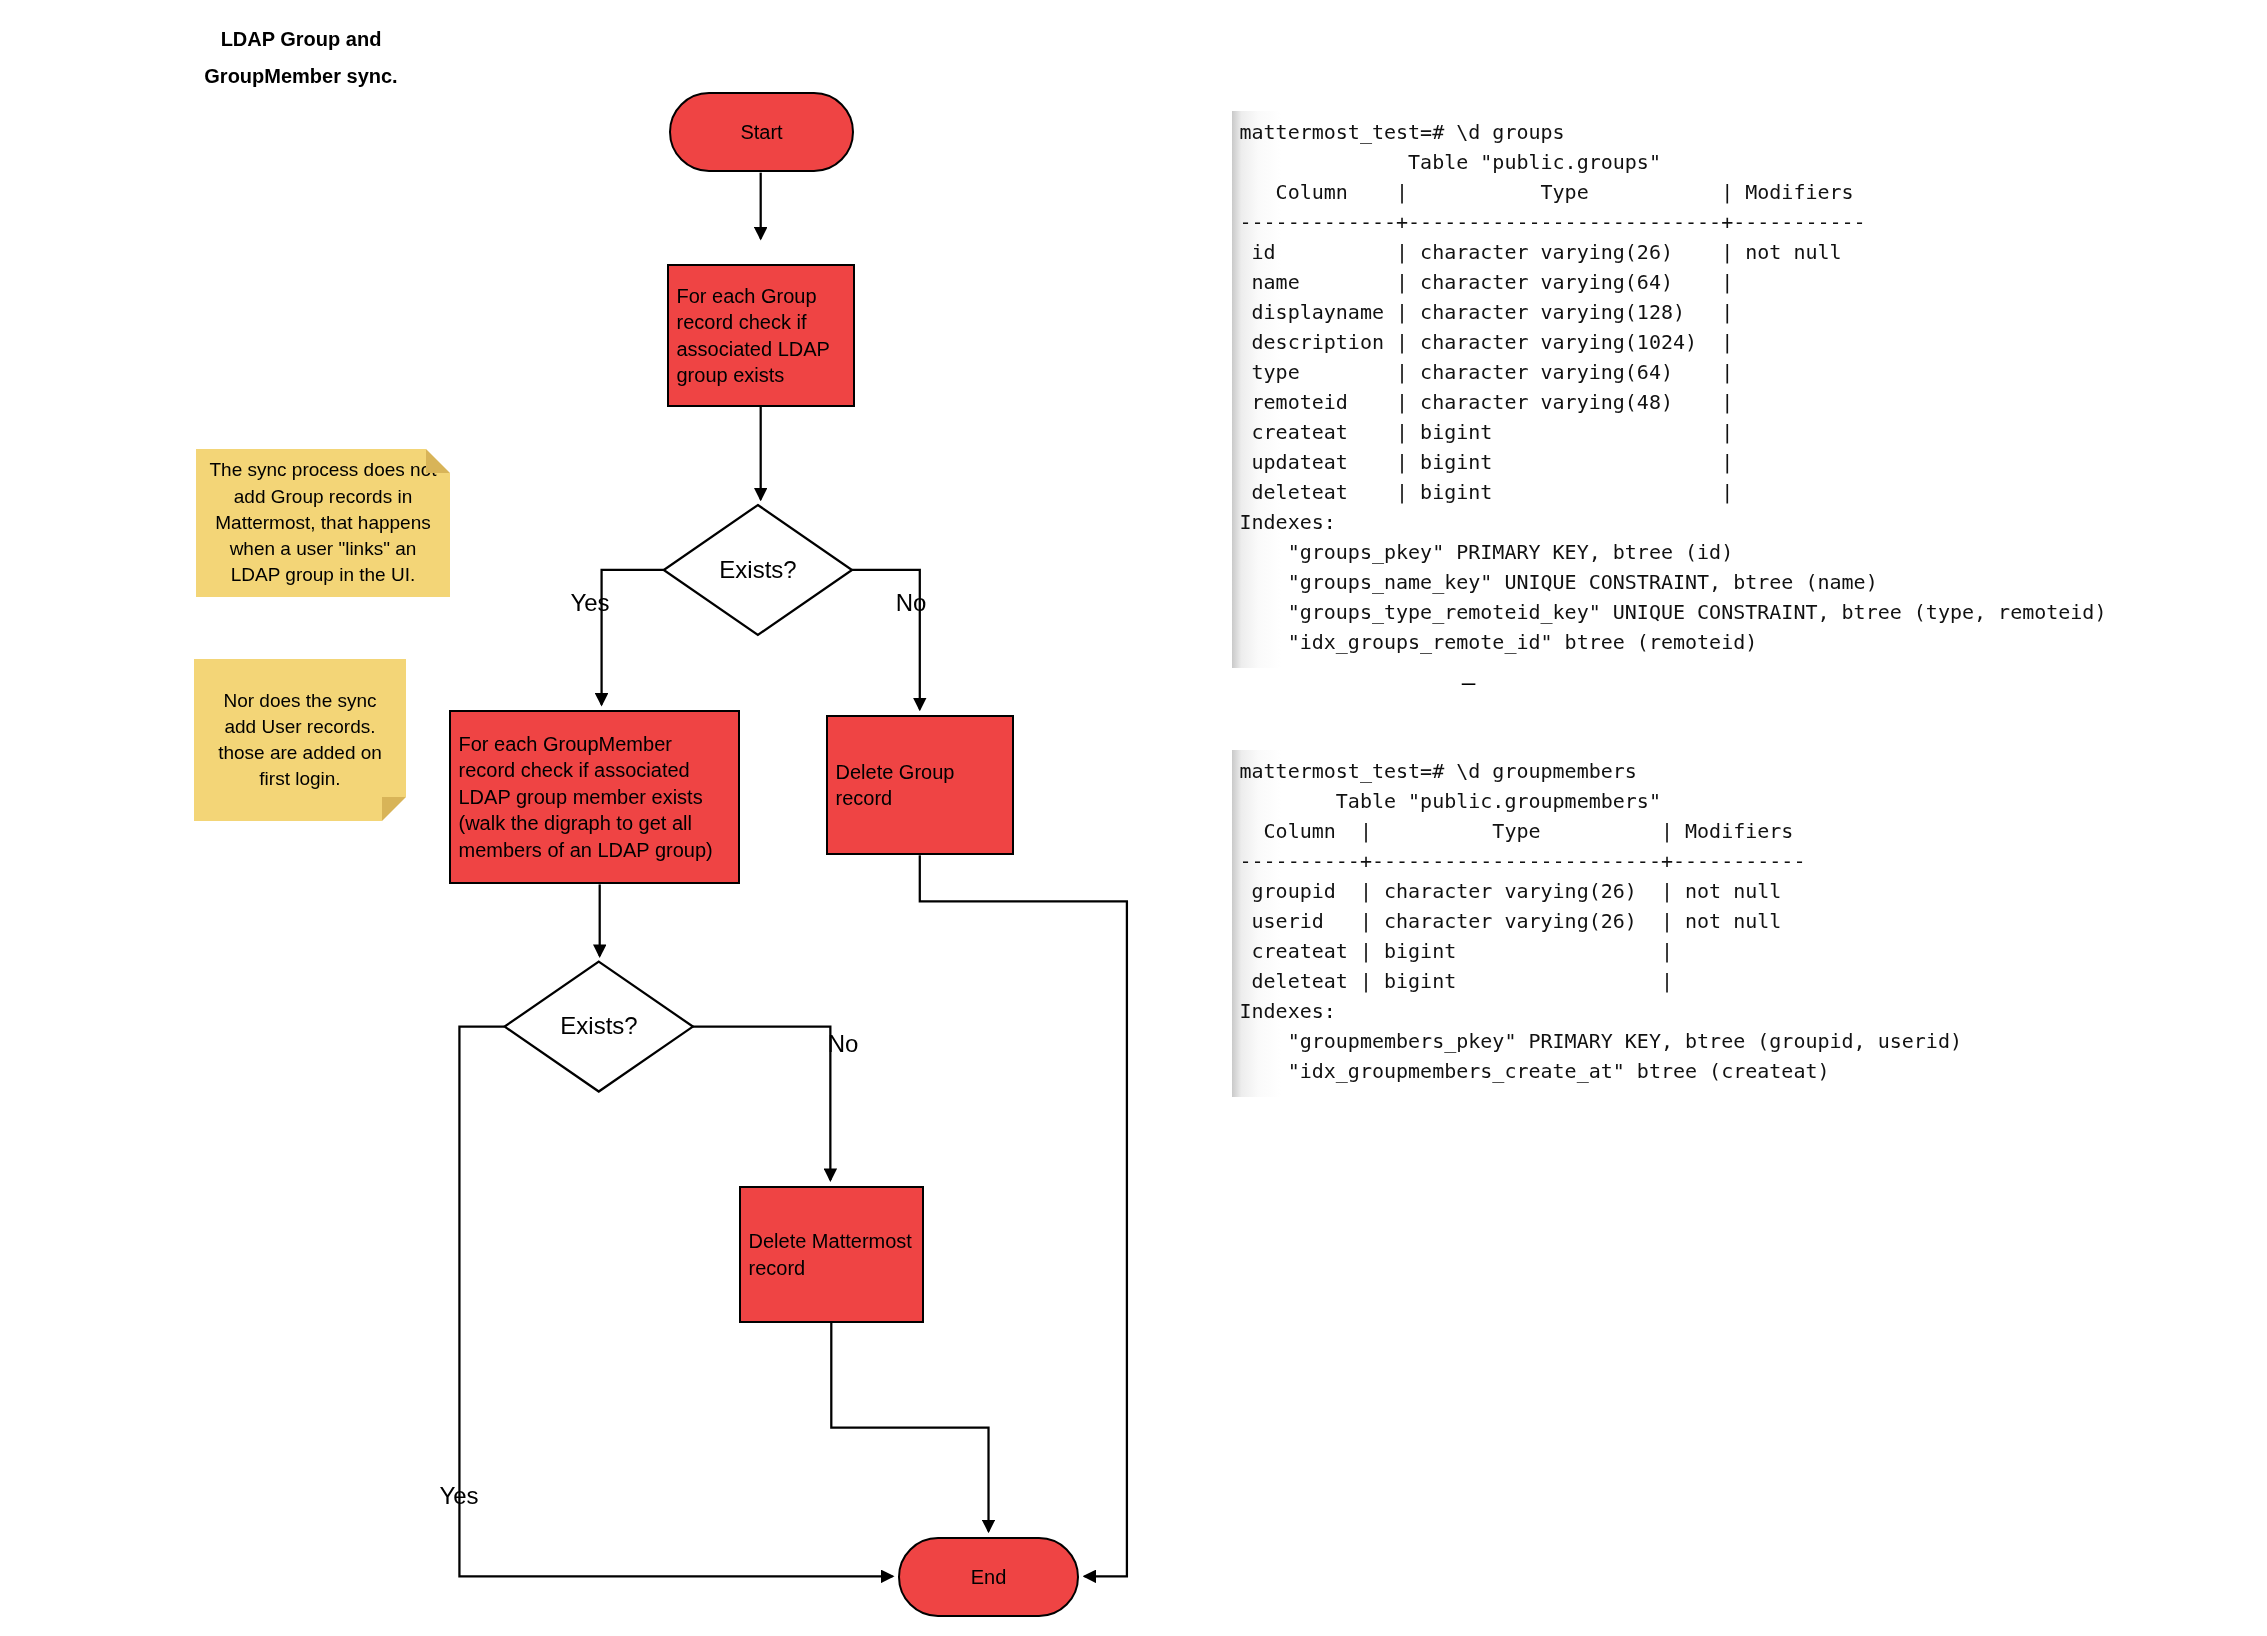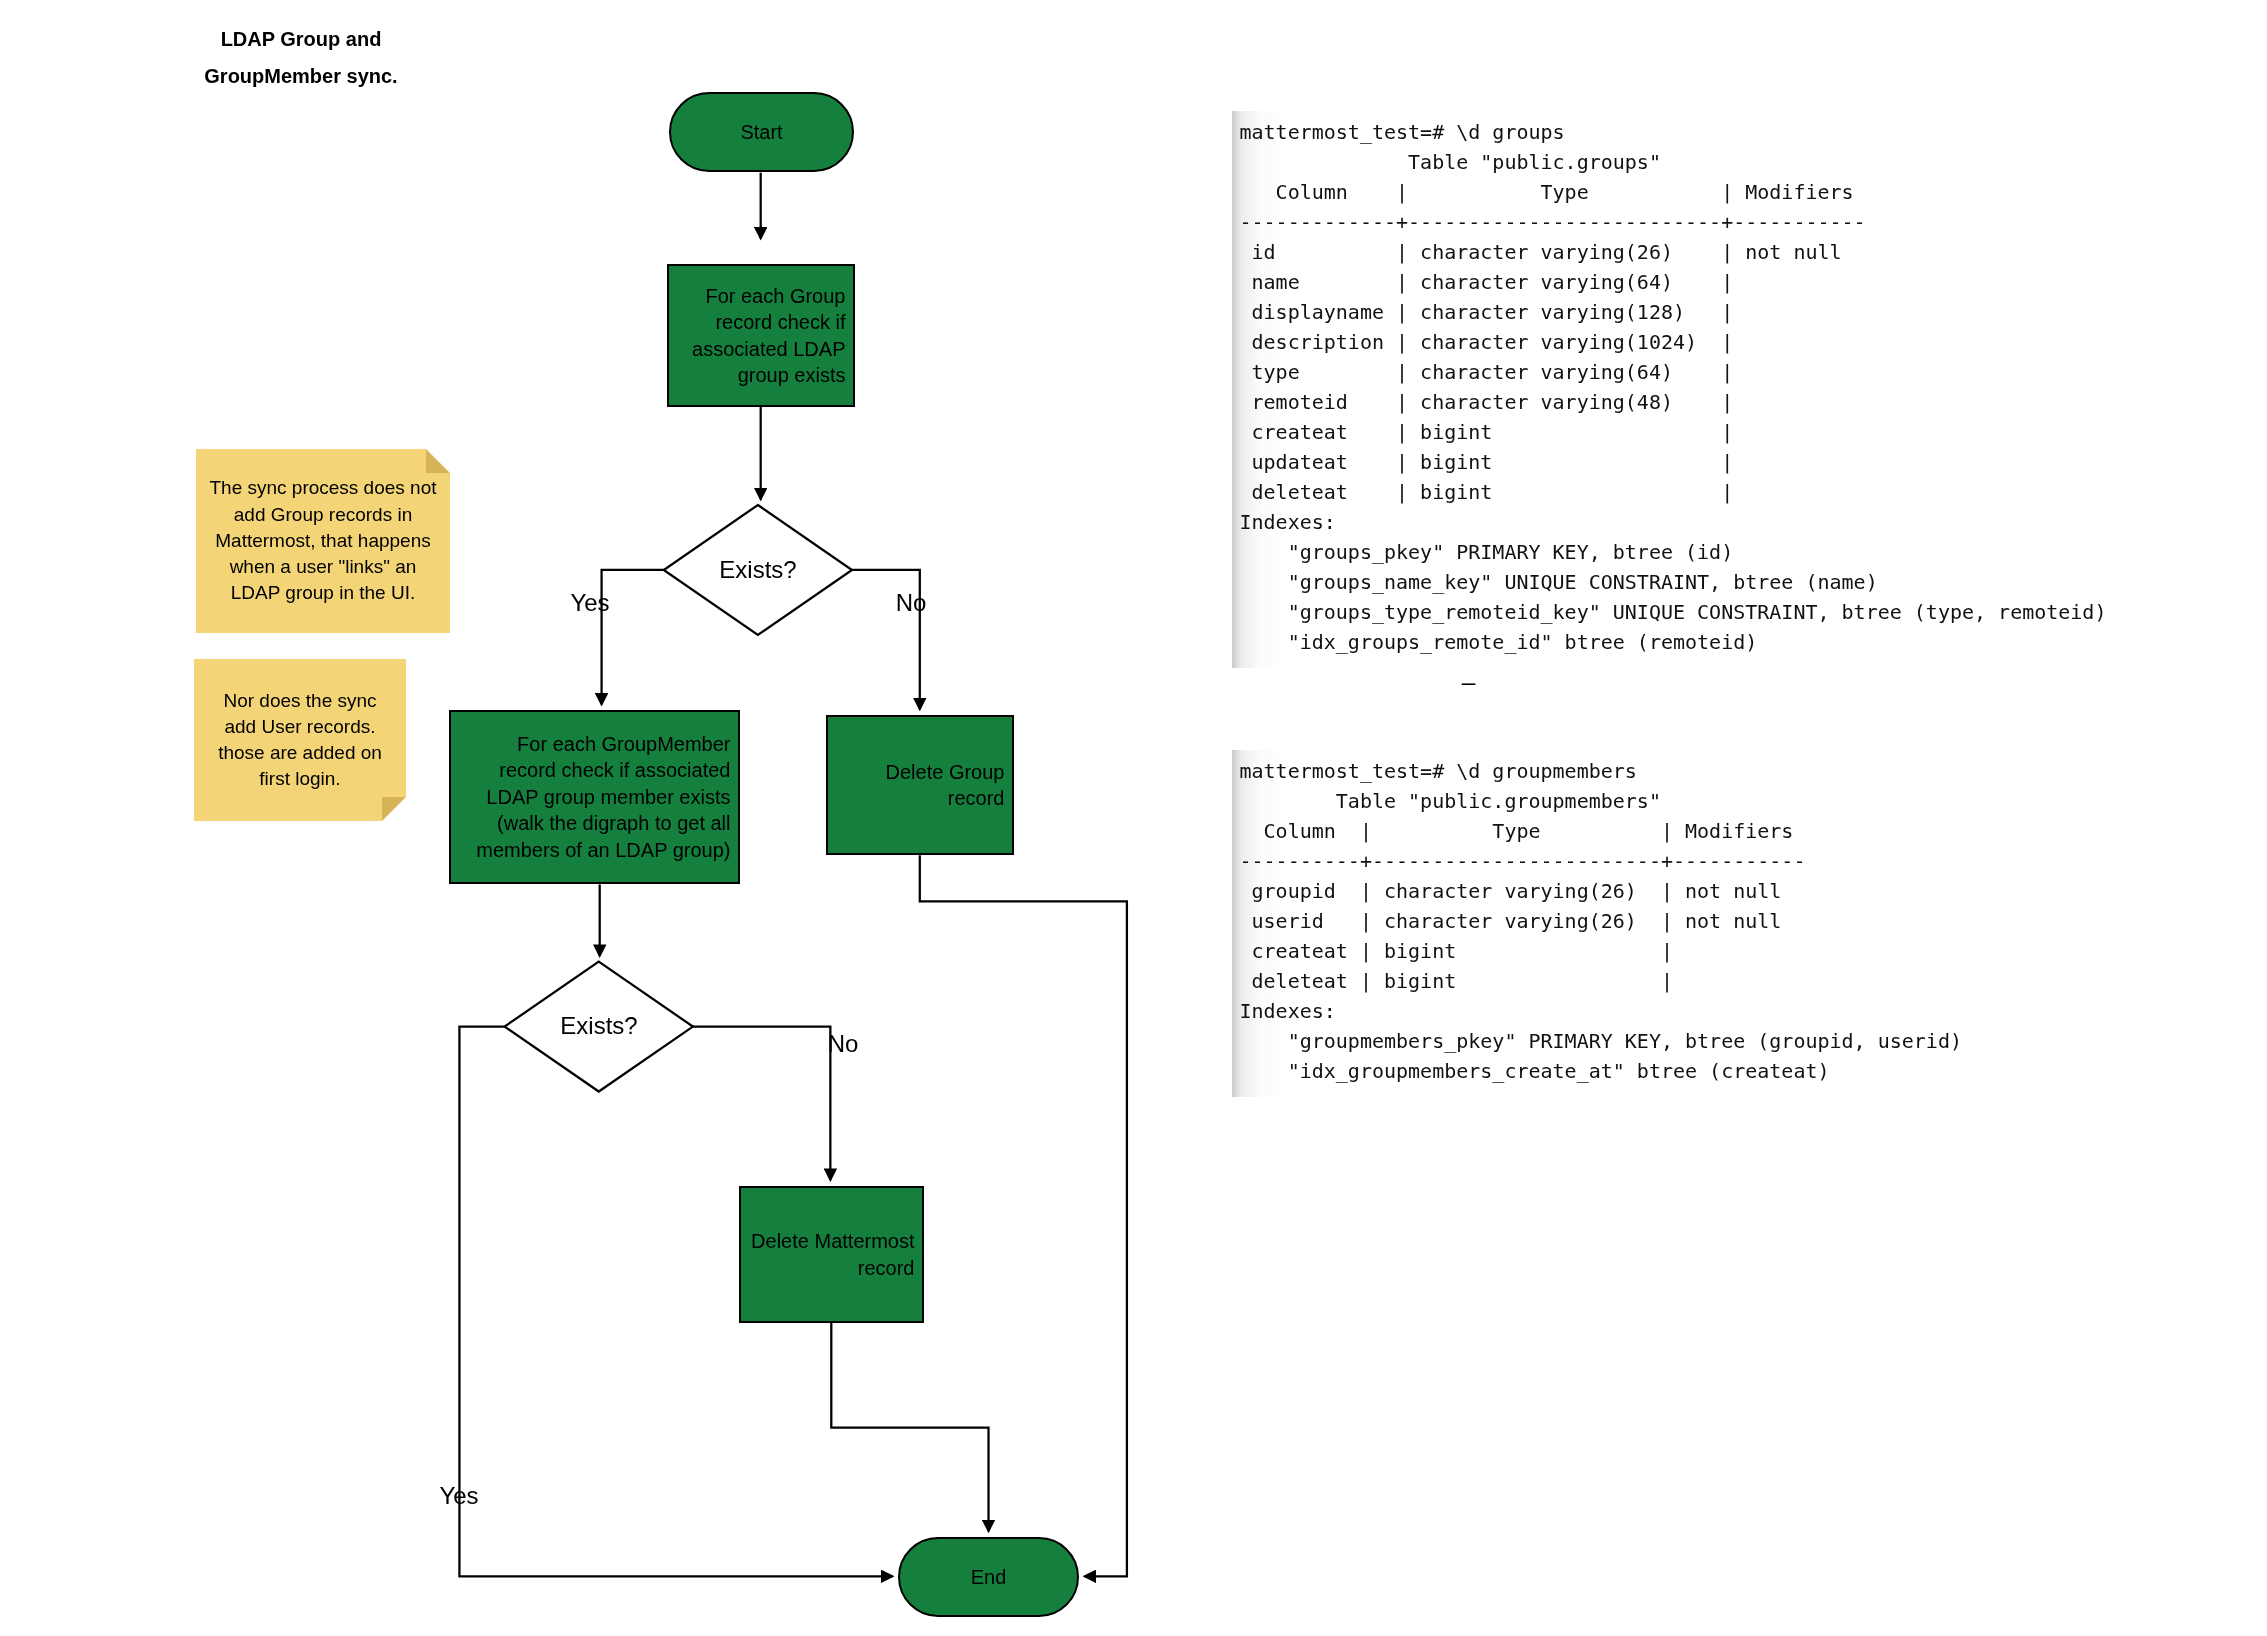--- a/index.html
+++ b/index.html
@@ -18,42 +18,42 @@
   .diamond { fill: #fff; stroke: #000; stroke-width: 2.4; }
 
   .page-title {
     position: absolute; left: 122px; top: 21px; width: 358px;
     font-size: 20px; font-weight: bold; line-height: 37px;
     text-align: center; white-space: pre-line;
   }
 
   .node {
     position: absolute; display: flex; align-items: center; justify-content: center;
-    text-align: right; background: #15803d; border: 2.3px solid #000;
+    text-align: left; background: #ef4444; border: 2.3px solid #000;
     font-size: 20px; line-height: 1.32; padding: 7.5px;
   }
   .pill { border-radius: 41px; }
 
   .dlabel {
     position: absolute; display: flex; align-items: center; justify-content: center;
     font-size: 24px;
   }
 
   .edge-label { position: absolute; font-size: 24px; text-align: center; width: 62px; }
 
   .note {
     position: absolute; background: #F3D577;
     font-size: 19px; line-height: 1.38; text-align: center;
     display: flex; align-items: center; justify-content: center;
     padding: 13px 11.3px;
   }
   .note::after { content: ""; position: absolute; width: 0; height: 0; }
   .note.fold-tr::after { top: 0; right: 0; border-top: 24.5px solid #ffffff; border-left: 24.5px solid #D8B458; }
   .note.fold-br::after { bottom: 0; right: 0; border-bottom: 24.5px solid #ffffff; border-left: 24.5px solid #D8B458; }
-  #note-1 { left: 196px; top: 449px; width: 254px; height: 184px; }
+  #note-1 { left: 196px; top: 449px; width: 254px; height: 148px; }
   #note-2 { left: 194px; top: 659px; width: 212px; height: 162px; }
 
   .terminal {
     position: absolute;
     font-family: "DejaVu Sans Mono", monospace;
     font-size: 20px; line-height: 30px; color: #111;
     white-space: pre;
     background: linear-gradient(90deg, #c9c9c9 0px, #ededed 9.4px, #fafafa 26px, #ffffff 49px);
     padding: 5.6px 17px 11.3px 7.5px;
   }

